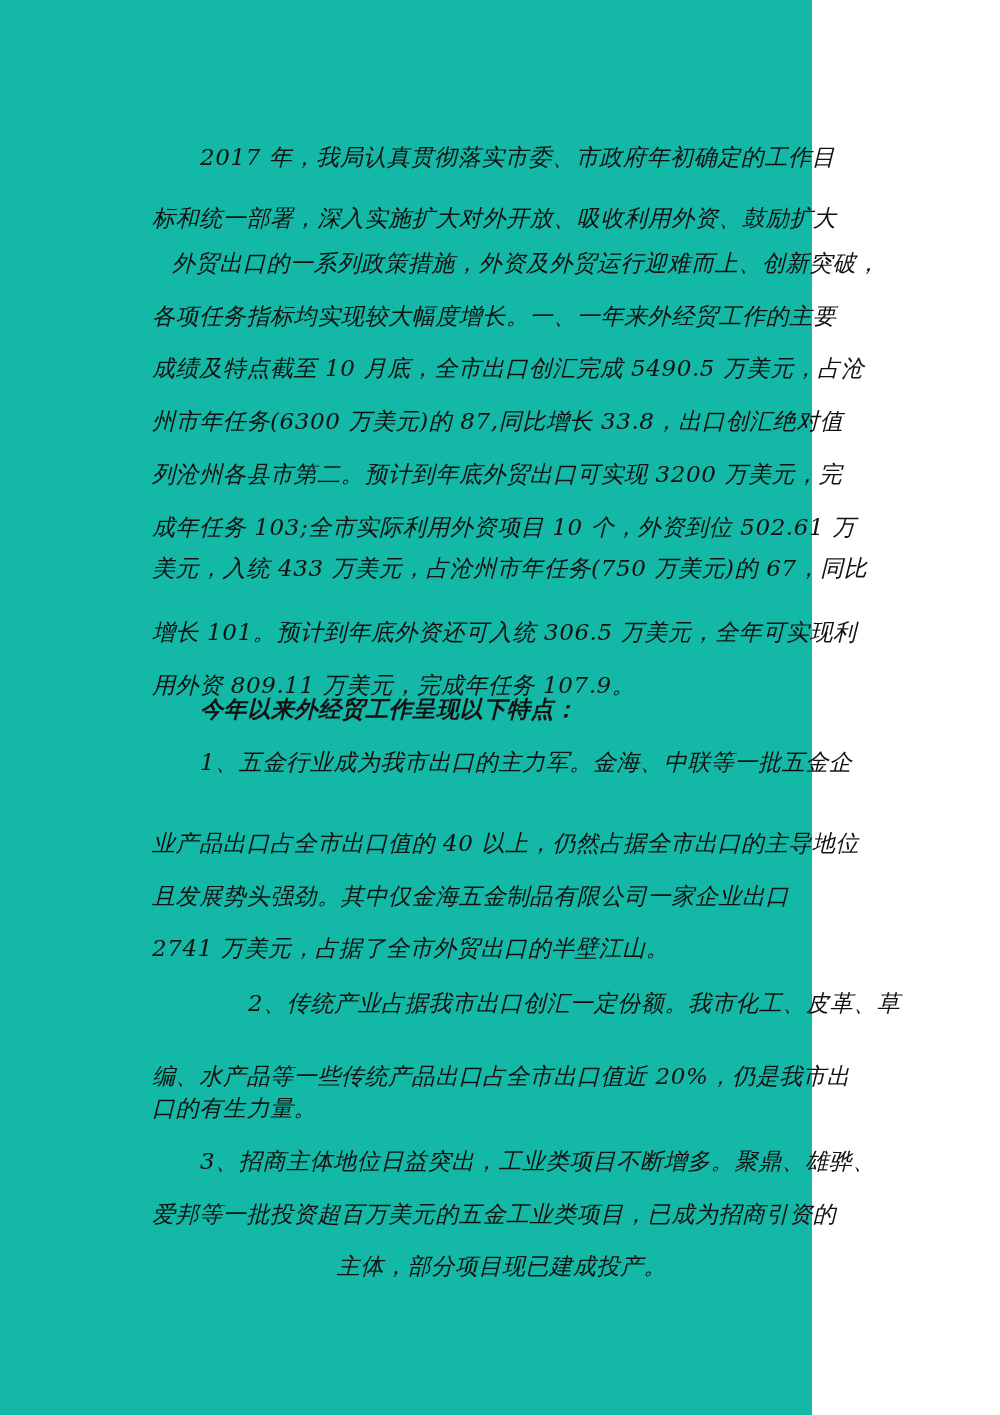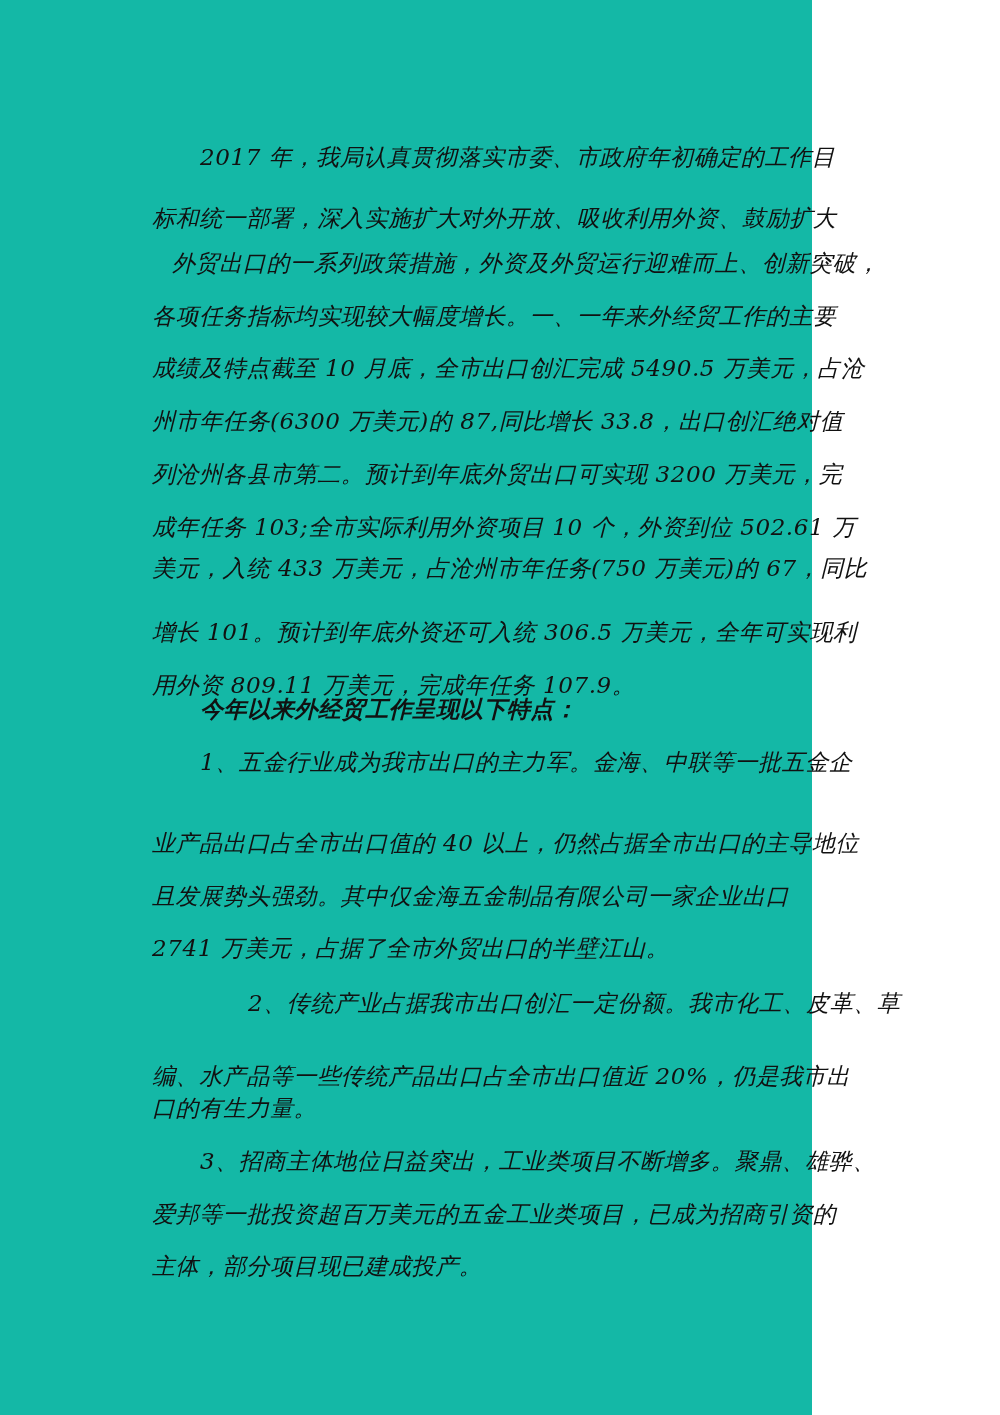--- a/index.html
+++ b/index.html
@@ -75,16 +75,16 @@
 
   <div>
     <div class="line indent" style="top:983px;margin-left:48px;">2、传统产业占据我市出口创汇一定份额。我市化工、皮革、草</div>
     <div class="line" style="top:1036px;margin-top:20px;">编、水产品等一些传统产品出口占全市出口值近 20%，仍是我市出</div>
     <div class="line" style="top:1088px;">口的有生力量。</div>
   </div>
 
   <div>
     <div class="line indent" style="top:1141px;">3、招商主体地位日益突出，工业类项目不断增多。聚鼎、雄骅、</div>
     <div class="line" style="top:1194px;">爱邦等一批投资超百万美元的五金工业类项目，已成为招商引资的</div>
-    <div class="line" style="top:1246px;">主体，部分项目现已建成投产。</div>
+    <div class="line" style="top:1246px;text-align:center;">主体，部分项目现已建成投产。</div>
   </div>
 
 </div>
 
 </body></html>

